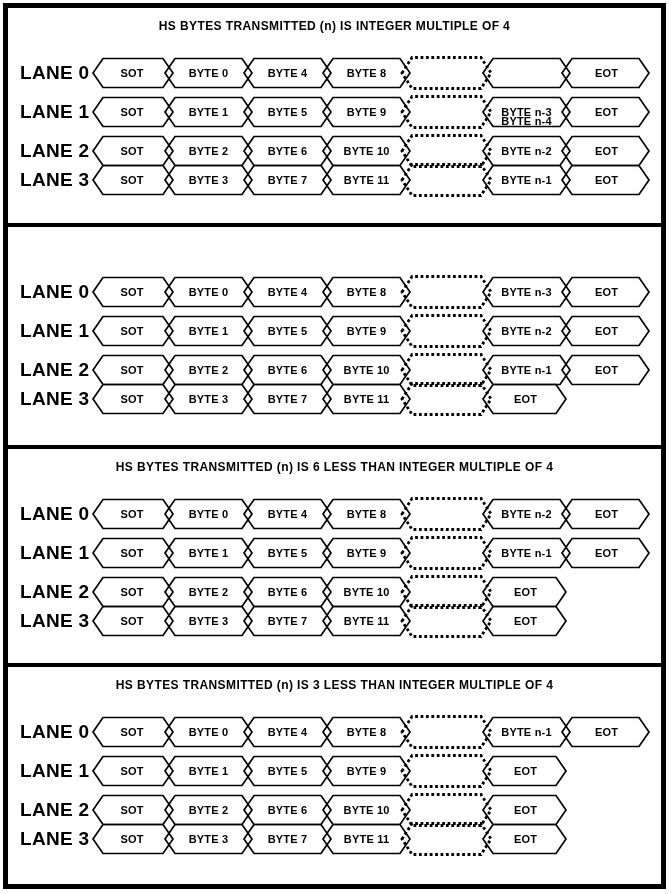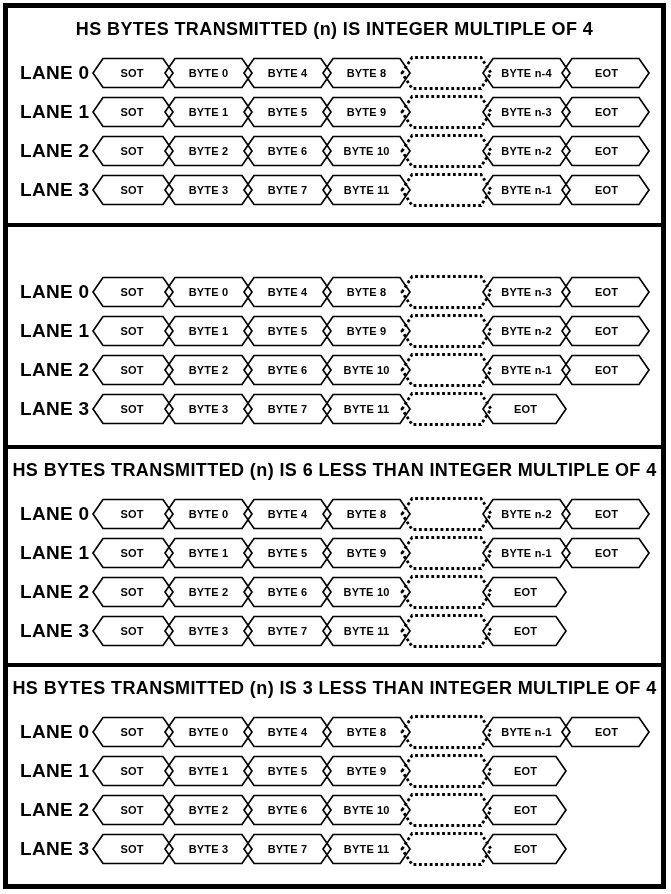--- a/index.html
+++ b/index.html
@@ -13,30 +13,30 @@
     position:absolute;left:3px;top:3px;width:663px;height:886px;
     box-sizing:border-box;border:5px solid var(--ink);
   }
   .sep{position:absolute;left:0;right:0;height:4px;background:var(--ink);}
   .sep1{top:215px}.sep2{top:437px}.sep3{top:655px}
   .panel{position:absolute;left:0;right:0;}
   .p0{top:0;height:215px}.p1{top:219px;height:218px}
   .p2{top:441px;height:214px}.p3{top:659px;height:273px}
   .panel-title{
     position:absolute;top:11px;left:0;right:0;margin:0;
-    text-align:center;font-size:18px;font-weight:bold;letter-spacing:0.4px;
+    text-align:center;font-size:12px;font-weight:bold;letter-spacing:0.4px;
     white-space:nowrap;
   }
   .lane-label{
     position:absolute;left:12px;width:66px;height:34px;
     display:flex;align-items:center;
     font-size:19px;font-weight:bold;letter-spacing:0.3px;white-space:nowrap;
   }
   .lane-row{position:absolute;left:80px;width:568px;height:34px;}
-  .r0{top:48px}.r1{top:87px}.r2{top:126px}.r3{top:165px}
+  .r0{top:48px}.r1{top:87px}.r2{top:126px}.r3{top:155px}
   .row-svg{position:absolute;left:0;top:0;width:568px;height:34px;overflow:visible;}
   .hex{fill:none;stroke:var(--ink);stroke-width:1.7;stroke-linejoin:miter;}
   .hex-dashed{stroke-width:2.8;stroke-dasharray:2.8 2.6;}
   .cell-label{
     position:absolute;top:2px;height:30px;line-height:30px;
     text-align:center;font-size:11px;font-weight:bold;letter-spacing:0.2px;
     white-space:nowrap;
   }
 </style>
 </head>
@@ -59,21 +59,21 @@
             <polygon points="156,17 166,2.5 233,2.5 243,17 233,31.5 166,31.5" class="hex"></polygon>
             <polygon points="235,17 245,2.5 312,2.5 322,17 312,31.5 245,31.5" class="hex"></polygon>
             <polygon points="314,17 324,1.5 393,1.5 403,17 393,32.5 324,32.5" class="hex hex-dashed"></polygon>
             <polygon points="395,17 405,2.5 472,2.5 482,17 472,31.5 405,31.5" class="hex"></polygon>
             <polygon points="474,17 484,2.5 551,2.5 561,17 551,31.5 484,31.5" class="hex"></polygon>
           </svg>
           <span class="cell-label" style="left: 5px; width: 78px;">SOT</span>
           <span class="cell-label" style="left: 79px; width: 83px;">BYTE 0</span>
           <span class="cell-label" style="left: 158px; width: 83px;">BYTE 4</span>
           <span class="cell-label" style="left: 237px; width: 83px;">BYTE 8</span>
-          <span class="cell-label" style="left: 397px; width: 83px;">BYTE n-4</span>
+          <span class="cell-label" style="left: 397px; width: 83px; margin-top: 48px;">BYTE n-4</span>
           <span class="cell-label" style="left: 476px; width: 85px;">EOT</span>
         </div>
       <div class="lane-label r1">LANE 1</div>
       <div class="lane-row r1">
           <svg viewBox="0 0 568 34" class="row-svg">
             <polygon points="5,17 15,2.5 75,2.5 85,17 75,31.5 15,31.5" class="hex"></polygon>
             <polygon points="77,17 87,2.5 154,2.5 164,17 154,31.5 87,31.5" class="hex"></polygon>
             <polygon points="156,17 166,2.5 233,2.5 243,17 233,31.5 166,31.5" class="hex"></polygon>
             <polygon points="235,17 245,2.5 312,2.5 322,17 312,31.5 245,31.5" class="hex"></polygon>
             <polygon points="314,17 324,1.5 393,1.5 403,17 393,32.5 324,32.5" class="hex hex-dashed"></polygon>

